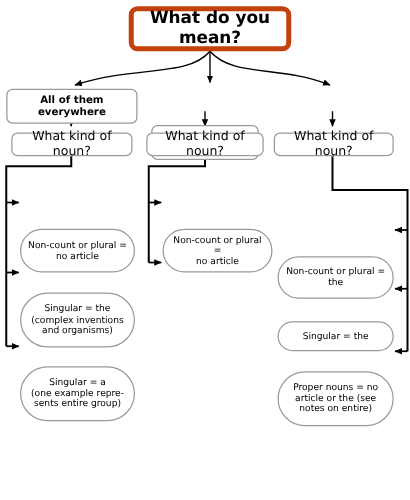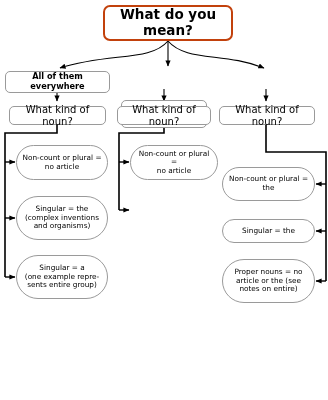--- a/index.html
+++ b/index.html
@@ -28,24 +28,24 @@
     background: #ffffff;
     display: flex;
     align-items: center;
     justify-content: center;
     text-align: center;
     color: #000000;
     line-height: 1.18;
     z-index: 2;
   }
   .node.rounded-rect { border-radius: 5px; }
-  .node.pill { border-radius: 999px; }
+  .node.pill { border-radius: 999px; margin-top: 38px; }
   .node.title {
     border-radius: 7px;
-    border: 2px solid #c2410c;
+    border: 4px solid #c2410c;
     font-size: 13.5px;
     font-weight: bold;
   }
   .node.branch { font-size: 8.2px; font-weight: bold; }
   .node.question { font-size: 10px; }
   .node.leaf { font-size: 7.3px; }
   .node .txt {
     display: block;
     padding: 0 5px;
     white-space: pre-line;
@@ -83,21 +83,21 @@
     <path d="M266,125 L266,152 L326,152 L326,281" fill="none" stroke="#000000" stroke-width="1.6"></path>
     <path d="M326,184 L316,184" fill="none" stroke="#000000" stroke-width="1.4" marker-end="url(#ahd)"></path>
     <path d="M326,231 L316,231" fill="none" stroke="#000000" stroke-width="1.4" marker-end="url(#ahd)"></path>
     <path d="M326,281 L316,281" fill="none" stroke="#000000" stroke-width="1.4" marker-end="url(#ahd)"></path>
   </svg>
 
   <div class="node title" style="left:103px; top:5px; width:130px; height:36px;">
     <span class="txt">What do you mean?</span>
   </div>
 
-  <div class="node rounded-rect branch" style="left:5px; top:71px; width:105px; height:22px;">
+  <div class="node rounded-rect branch" style="left:5px; top:71px; width:105px; height:28px;">
     <span class="txt">All of them everywhere</span>
   </div>
   <div class="node rounded-rect branch" style="left:121px; top:71px; width:86px; height:28px;margin-top:29px;">
     <span class="txt">One of many</span>
   </div>
 
   <div class="node rounded-rect question" style="left:9px; top:106px; width:97px; height:19px;">
     <span class="txt">What kind of noun?</span>
   </div>
   <div class="node rounded-rect question" style="left:117px; top:106px; width:94px; height:19px;">

